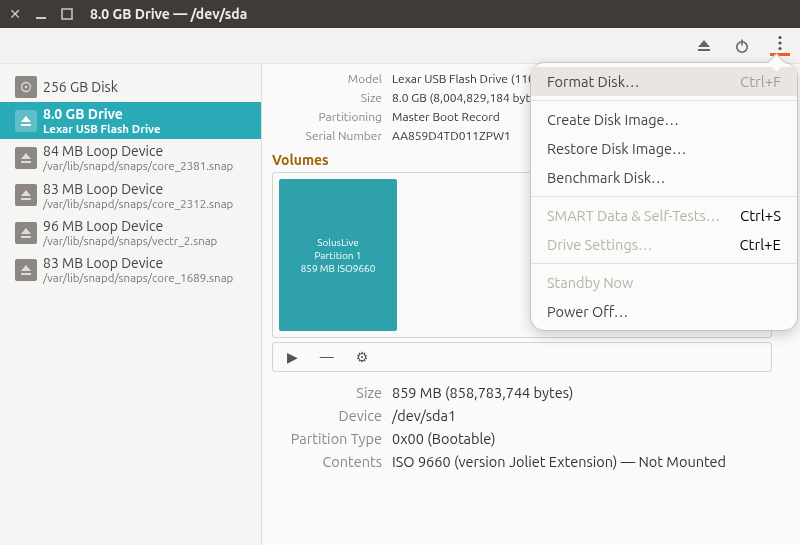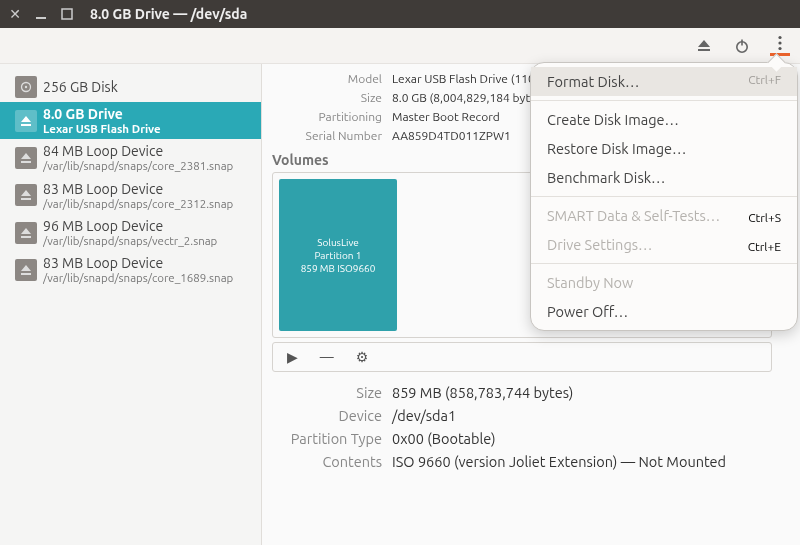--- a/index.html
+++ b/index.html
@@ -26,39 +26,39 @@
 .side-label { font-size: 14px; color: #444; white-space: nowrap; }
 .side-sub { font-size: 11.5px; color: #777; white-space: nowrap; }
 .side-item.selected .side-label, .side-item.selected .side-sub { color: #fff; }
 
 .content { flex: 1; padding: 8px 14px 8px 0; position: relative; }
 
 .props { display: grid; grid-template-columns: 110px 1fr; row-gap: 6px; column-gap: 10px; margin-left: 10px; font-size: 12px; }
 .props .k { text-align: right; color: #888; }
 .props .v { color: #333; }
 
-.section-title { font-weight: 700; color: #737373; font-size: 14px; margin: 10px 0 4px 10px; }
+.section-title { font-weight: 700; color: #a16207; font-size: 14px; margin: 10px 0 4px 10px; }
 
 .volbox { margin-left: 10px; border: 1px solid #d6d3cf; border-radius: 3px; padding: 6px; width: 500px; }
 .partition { width: 118px; height: 152px; background: #2fa1ab; color: #fff; display: flex; flex-direction: column; align-items: center; justify-content: center; font-size: 10px; text-align: center; line-height: 1.3; border-radius: 2px; }
 
 .voltoolbar { margin: 4px 0 0 10px; border: 1px solid #d6d3cf; border-radius: 3px; width: 500px; height: 30px; display: flex; align-items: center; gap: 22px; padding: 0 14px; color: #555; }
 .vtbtn { cursor: pointer; font-size: 14px; }
 
 .props2 { display: grid; grid-template-columns: 110px 1fr; row-gap: 6px; column-gap: 10px; margin: 12px 0 0 10px; font-size: 14.5px; }
 .props2 .k { text-align: right; color: #888; }
 .props2 .v { color: #333; }
 
 
 .popover { position: absolute; top: 62px; right: 2px; width: 268px; background: #fcfbfa; border: 1px solid #c8c5c1; border-radius: 14px; box-shadow: 0 4px 14px rgba(0,0,0,0.18); font-size: 14.5px; padding: 4px 0; }
 .popover::before { content: ""; position: absolute; top: -7px; right: 14px; width: 12px; height: 12px; background: #fcfbfa; border-left: 1px solid #c8c5c1; border-top: 1px solid #c8c5c1; transform: rotate(45deg); }
 .mi { display: flex; justify-content: space-between; padding: 6px 16px; color: #444; cursor: pointer; }
 .mi.hover { background: #e9e6e2; }
 .mi.disabled { color: #b5b2ae; cursor: default; align-items: flex-end; }
-.mi .accel { color: #a09d99; font-size: 12px; }
+.mi .accel { color: #a09d99; font-size: 15px; }
 .mi.disabled .accel { color: #000000; }
 .msep { height: 1px; background: #e3e0dc; margin: 4px 0; }
 
 svg { display: block; }
 </style>
 </head>
 <body>
 
 <div class="titlebar">
   <span class="tbtn">✕</span>

